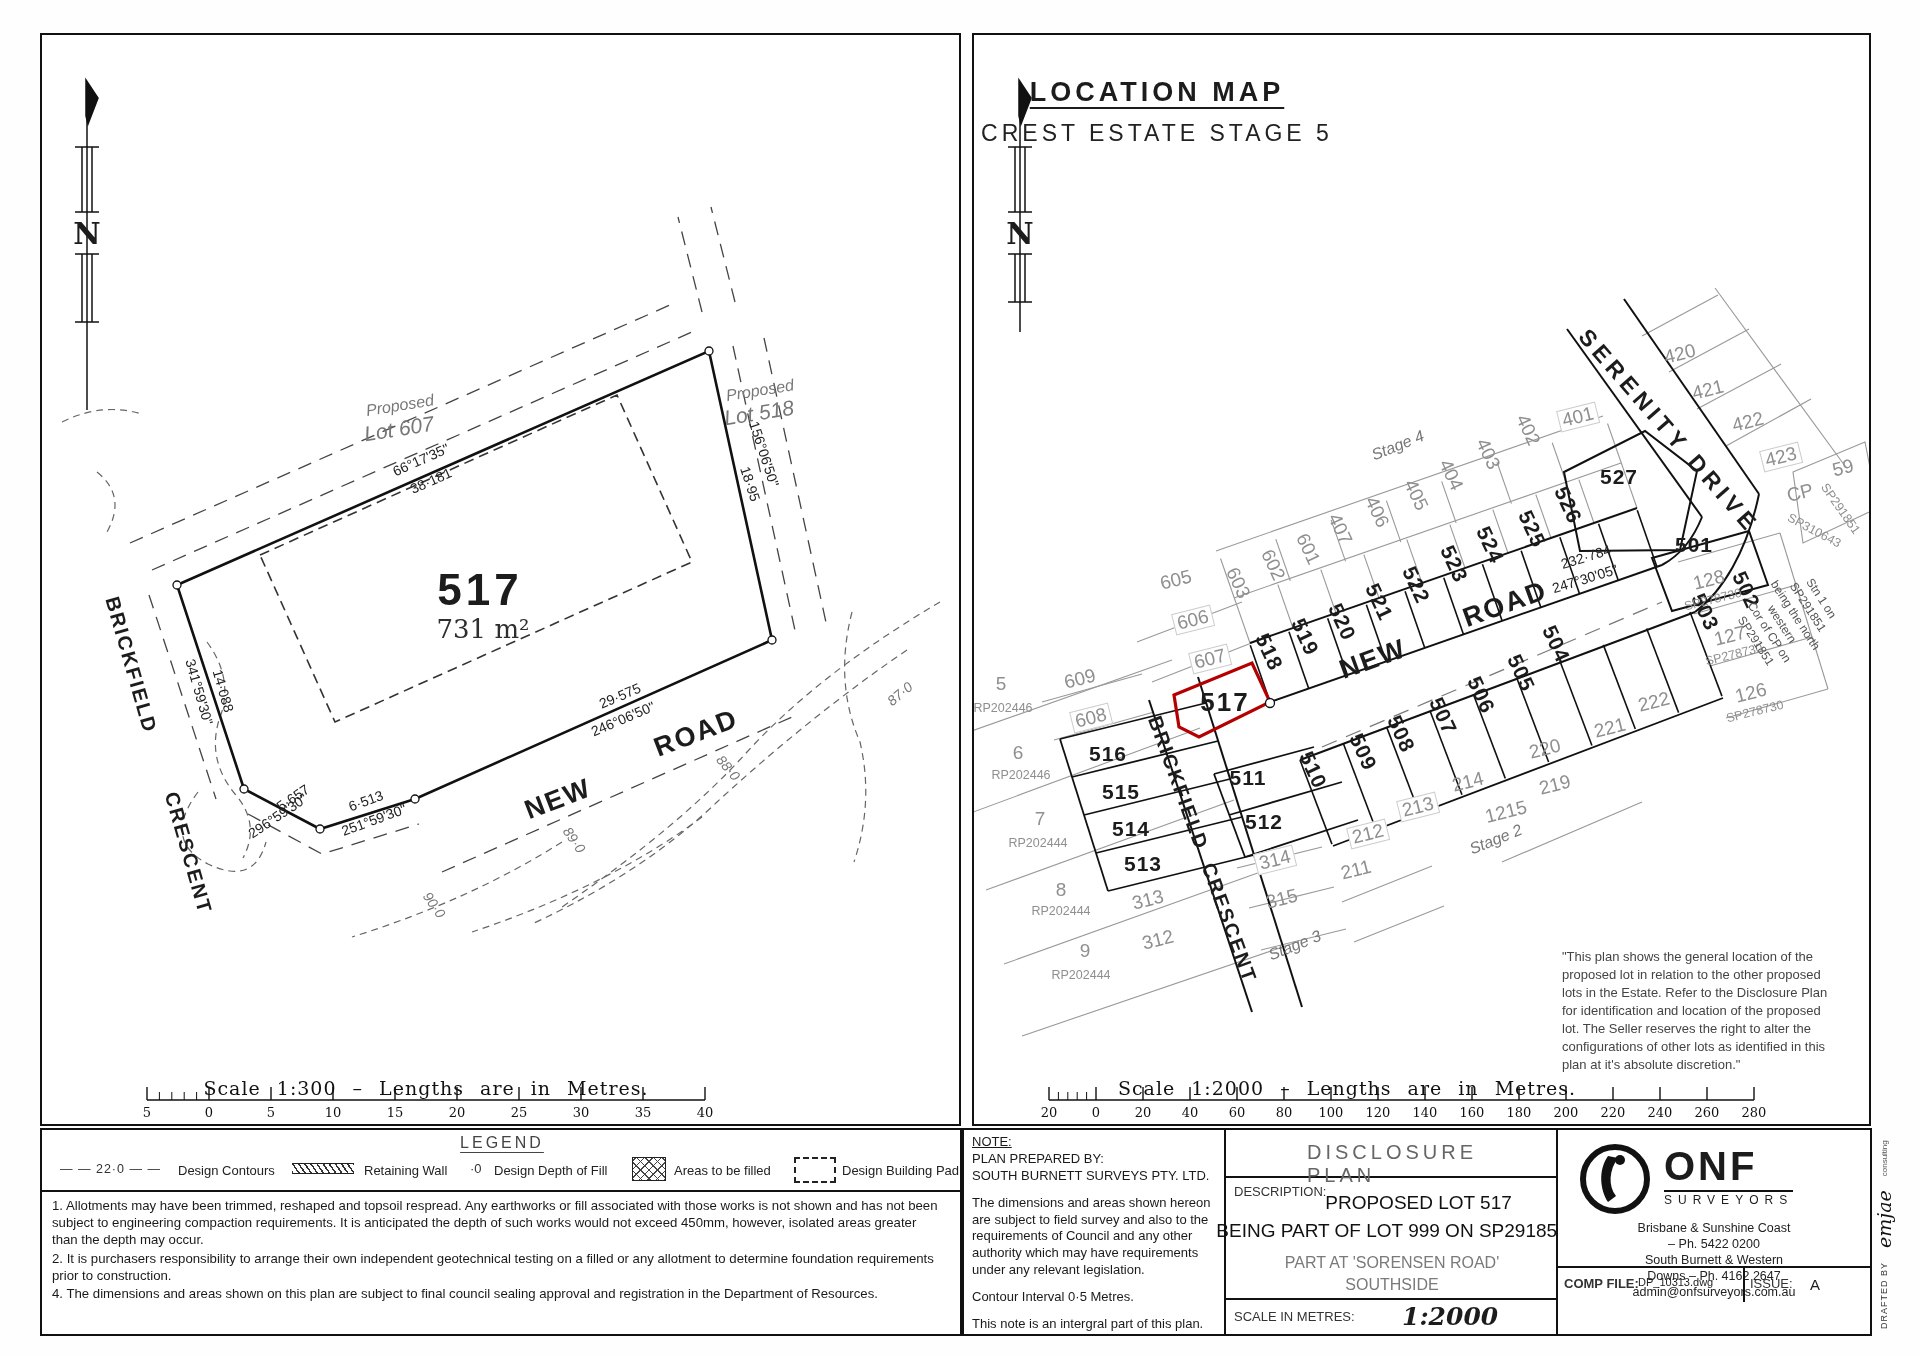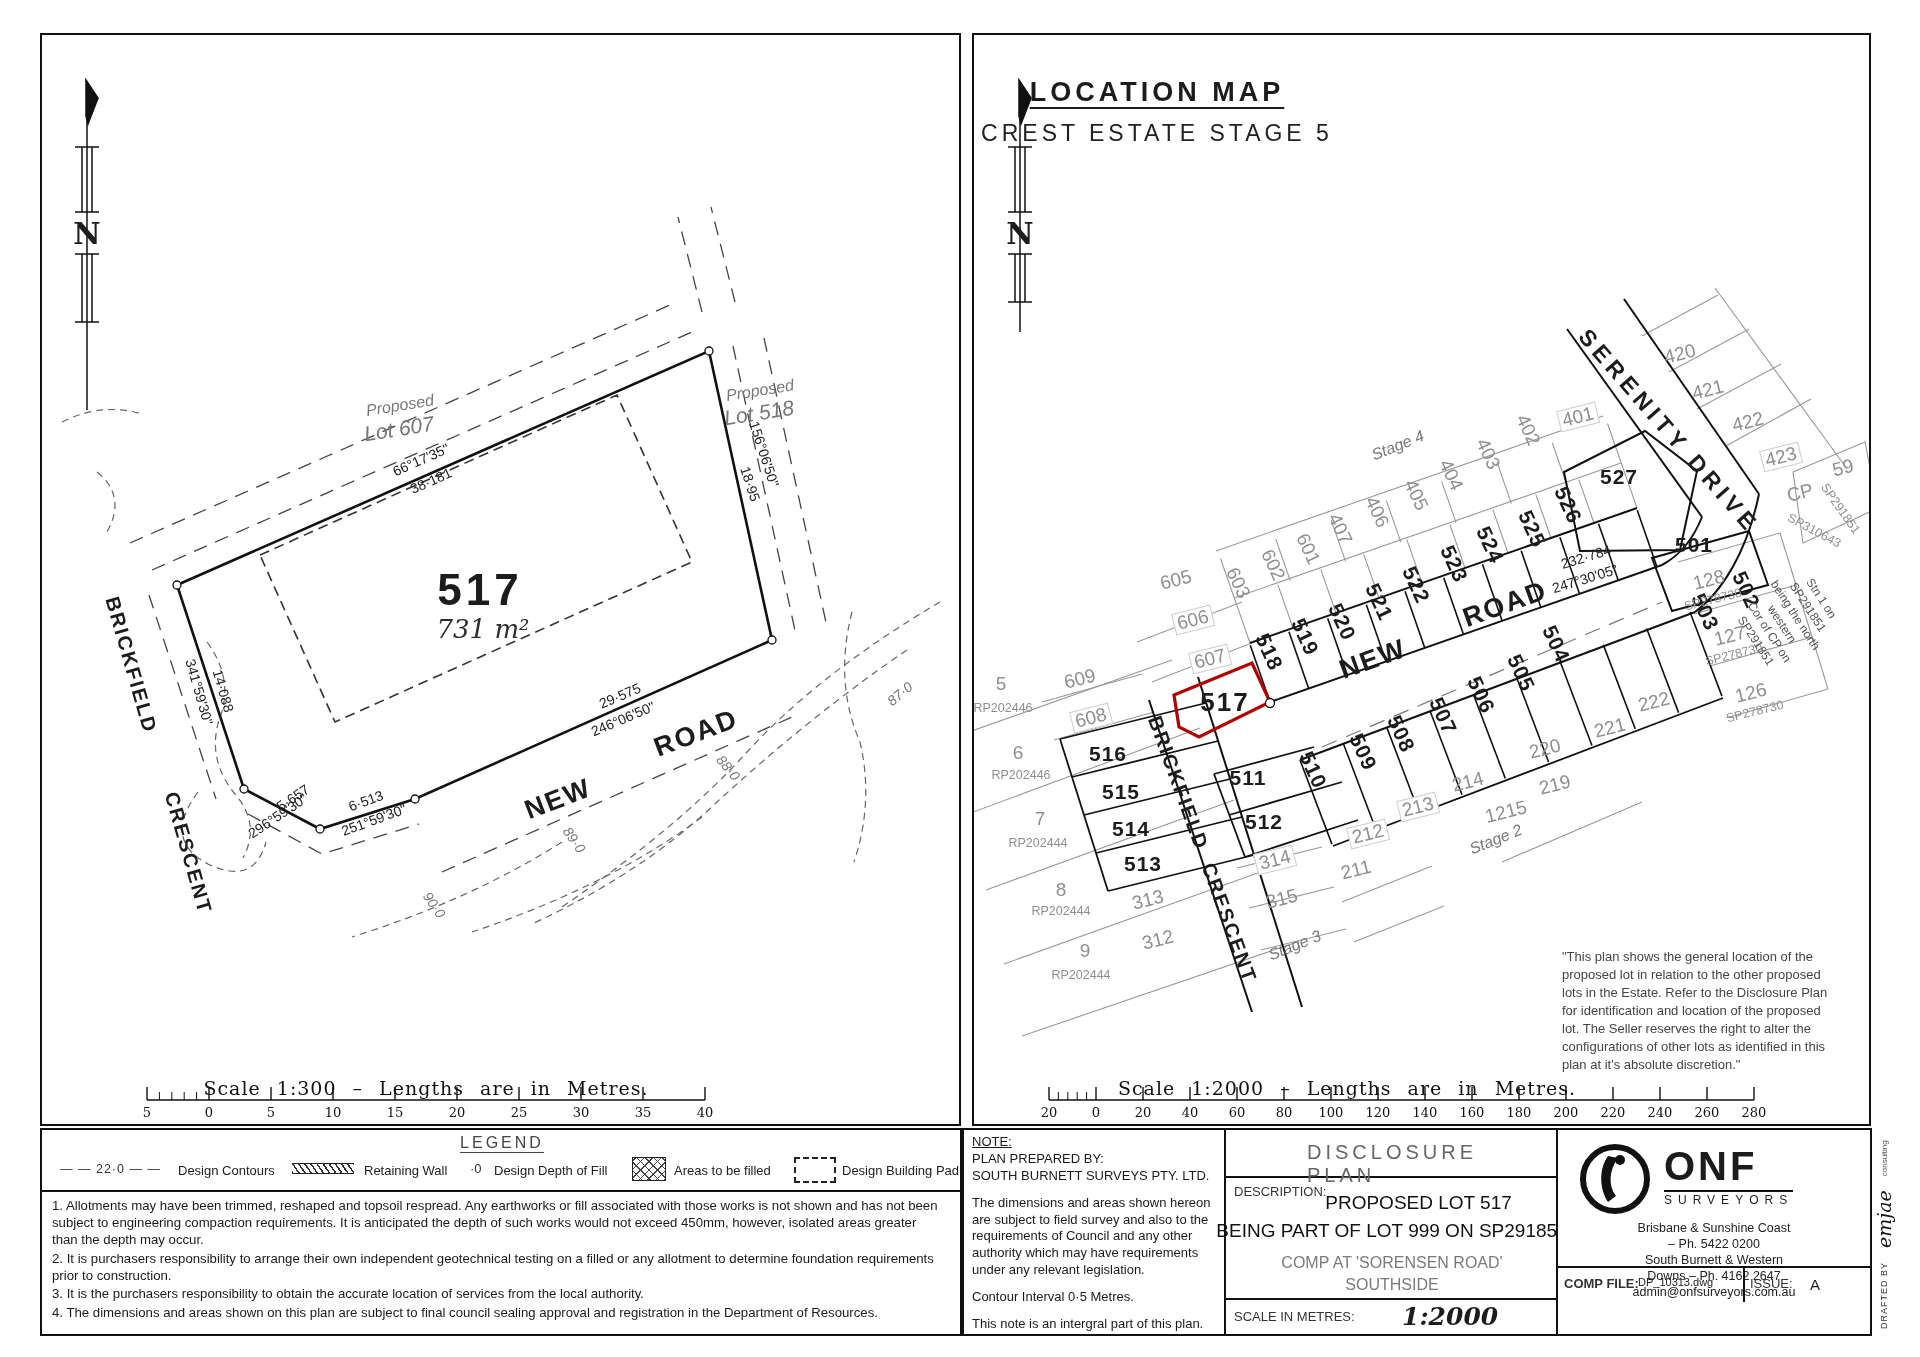--- a/index.html
+++ b/index.html
@@ -11,21 +11,21 @@
   .lbl{position:absolute;white-space:pre;color:#1c1c1c;line-height:1.05;}
   .c-b{font-weight:bold;font-size:21px;letter-spacing:1px;}
   .c-bb{font-weight:bold;font-size:26px;letter-spacing:2px;}
   .c-big{font-weight:bold;font-size:44px;letter-spacing:4px;}
   .c-g{color:#8f8f8f;font-size:19px;}
   .c-gs{color:#8f8f8f;font-size:12.5px;}
   .c-gb{color:#8f8f8f;font-size:19px;background:#fff;border:1px solid #ccc;padding:0 3px;}
   .c-dim{font-size:14px;color:#222;}
   .c-it{color:#777;font-style:italic;font-size:16px;}
   .c-it2{color:#777;font-style:italic;font-size:21px;}
-  .c-ar{font-style:italic;font-family:"DejaVu Serif",serif;font-size:26px;color:#2e2e2e;}
+  .c-ar{font-family:"DejaVu Serif",serif;font-size:26px;color:#2e2e2e;}
   .c-rd{font-weight:bold;font-size:27px;letter-spacing:2px;}
   .c-rd2{font-weight:bold;font-size:20px;letter-spacing:2px;}
   .c-sd{font-weight:bold;font-size:23px;letter-spacing:5px;}
   .c-ctr{color:#777;font-size:14px;font-style:italic;}
   .c-nt{color:#555;font-size:12px;white-space:pre-line;text-align:center;line-height:1.3;}
   .c-north{font-family:"DejaVu Serif",serif;font-weight:bold;font-size:30px;}
   .scale-title{position:absolute;transform:translate(-50%,-50%);font-family:"DejaVu Serif",serif;
                font-size:19px;word-spacing:9px;letter-spacing:1px;color:#111;}
   .map-title{position:absolute;transform:translateX(-50%);font-weight:bold;font-size:27px;
              letter-spacing:4px;text-decoration:underline;text-underline-offset:6px;}
@@ -452,21 +452,20 @@
     <div class="abs crosshatch" style="left:590px;top:27px;width:32px;height:22px;"></div>
     <div class="abs legend-item-label" style="left:632px;top:33px;">Areas to be filled</div>
     <div class="abs dashedrect" style="left:752px;top:27px;width:38px;height:22px;"></div>
     <div class="abs legend-item-label" style="left:800px;top:33px;">Design Building Pad</div>
   </div>
 
   <div class="tbox" style="left:40px;top:1190px;width:918px;height:142px;">
     <div class="notes" style="left:10px;top:6px;width:890px;">
       <p>1. Allotments may have been trimmed, reshaped and topsoil respread. Any earthworks or fill associated with those works is not shown and has not been subject to engineering compaction requirements. It is anticipated the depth of such works would not exceed 450mm, however, isolated areas greater than the depth may occur.</p>
       <p>2. It is purchasers responsibility to arrange their own independent geotechnical testing on a filled or any allotment to determine foundation requirements prior to construction.</p>
-      <p>3. It is the purchasers responsibility to obtain the accurate location of services from the local authority.</p>
       <p>4. The dimensions and areas shown on this plan are subject to final council sealing approval and registration in the Department of Resources.</p>
     </div>
   </div>
 
   <div class="tbox" style="left:962px;top:1128px;width:262px;height:204px;">
     <div class="notebox-text" style="left:8px;top:4px;width:244px;">
       <p style="margin:0;text-decoration:underline;">NOTE:</p>
       <p style="margin:0;">PLAN PREPARED BY:</p>
       <p>SOUTH BURNETT SURVEYS PTY. LTD.</p>
       <p>The dimensions and areas shown hereon are subject to field survey and also to the requirements of Council and any other authority which may have requirements under any relevant legislation.</p>
@@ -475,21 +474,21 @@
     </div>
   </div>
 
   <div class="tbox" style="left:1224px;top:1128px;width:332px;height:204px;">
     <div class="abs" style="left:0;top:0;width:100%;height:46px;border-bottom:2px solid #111;">
       <div class="dp-header" style="left:50%;top:11px;">DISCLOSURE  PLAN</div>
     </div>
     <div class="abs tb-label" style="left:8px;top:54px;">DESCRIPTION:</div>
     <div class="dp-main" style="left:58%;top:62px;">PROPOSED LOT 517</div>
     <div class="dp-main" style="left:50%;top:90px;">BEING PART OF LOT 999 ON SP291851</div>
-    <div class="dp-sub" style="left:50%;top:124px;">COMP AT 'SORENSEN ROAD'</div>
+    <div class="dp-sub" style="left:50%;top:124px;">PART AT 'SORENSEN ROAD'</div>
     <div class="dp-sub" style="left:50%;top:146px;">SOUTHSIDE</div>
     <div class="abs" style="left:0;top:168px;width:100%;height:36px;border-top:2px solid #111;">
       <div class="abs tb-label" style="left:8px;top:9px;">SCALE IN METRES:</div>
       <div class="scale-val" style="left:176px;top:2px;">1:2000</div>
     </div>
   </div>
 
   <div class="tbox" style="left:1556px;top:1128px;width:312px;height:204px;">
     <svg class="abs" style="left:20px;top:12px;" width="74" height="74" viewBox="0 0 74 74">
       <circle cx="37" cy="37" r="32" fill="none" stroke="#111" stroke-width="6"></circle>

